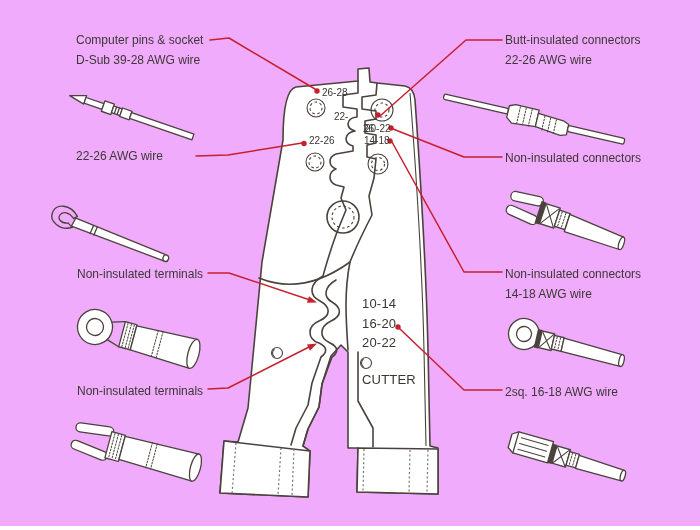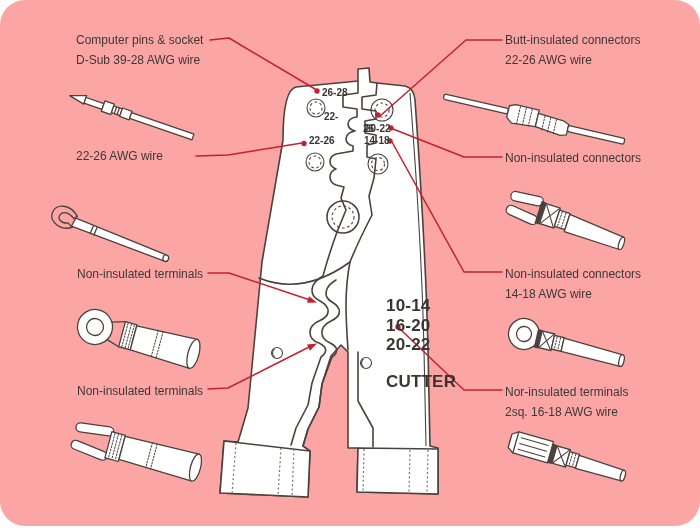--- a/index.html
+++ b/index.html
@@ -1,22 +1,22 @@
 <!DOCTYPE html>
 <html><head>
 <meta charset="utf-8">
 <style>
   html,body{margin:0;padding:0;background:#fff;}
-  .stage{position:relative;width:700px;height:526px;background:#fca5a5;overflow:hidden;
-         font-family:"Liberation Sans",sans-serif;border-radius:25px;}
+  .stage{position:relative;width:700px;height:526px;background:#f0abfc;overflow:hidden;
+         font-family:"Liberation Sans",sans-serif;}
   .stage svg{position:absolute;left:0;top:0;}
   .callout{position:absolute;font-size:12px;line-height:20px;color:#3c3835;white-space:nowrap;}
-  .marking{position:absolute;font-weight:700;color:#3a3531;white-space:nowrap;}
+  .marking{position:absolute;font-weight:400;color:#3a3531;white-space:nowrap;}
   .marking.jaw{font-size:10px;}
-  .marking.body{font-size:17px;letter-spacing:.2px;margin-left:24px;}
+  .marking.body{font-size:13px;letter-spacing:.2px;}
   
   .ln{fill:none;stroke:#4b423d;stroke-width:1.6;stroke-linejoin:round;stroke-linecap:round;}
   .fillw{fill:#ffffff;stroke:#4b423d;stroke-width:1.6;stroke-linejoin:round;}
   .thin{fill:none;stroke:#4b423d;stroke-width:1.1;}
   .dash{fill:none;stroke:#4b423d;stroke-width:1.1;stroke-dasharray:2.6 2.6;}
   .gripdash{fill:none;stroke:#7a716b;stroke-width:1.2;stroke-dasharray:2 2.4;}
   .art{fill:#ffffff;stroke:#4b423d;stroke-width:1.3;stroke-linejoin:round;stroke-linecap:round;}
   .art line{fill:none;}
   .kn{stroke:#4b423d;stroke-width:1;stroke-dasharray:1.6 1.6;fill:none;}
   .dk{fill:#4b423d;stroke:none;}
@@ -261,26 +261,25 @@
     <div>22-26 AWG wire</div>
   </div>
   <div class="callout" style="left:505px;top:148px;">
     <div>Non-insulated connectors</div>
   </div>
   <div class="callout" style="left:505px;top:264px;">
     <div>Non-insulated connectors</div>
     <div>14-18 AWG wire</div>
   </div>
   <div class="callout" style="left:505px;top:382px;">
-    <div>Nor-insulated terminals</div>
     <div>2sq. 16-18 AWG wire</div>
   </div>
 
   <span class="marking jaw" style="left:322px;top:87px;">26-28</span>
-  <span class="marking jaw" style="left:324px;top:111px;">22-</span>
+  <span class="marking jaw" style="left:334px;top:111px;">22-</span>
   <span class="marking jaw" style="left:363px;top:107px;margin-top:16px;">26</span>
   <span class="marking jaw" style="left:309px;top:135px;">22-26</span>
   <span class="marking jaw" style="left:365px;top:123px;">20-22</span>
   <span class="marking jaw" style="left:364px;top:135px;">14-18</span>
   <span class="marking body" style="left:362px;top:296px;">10-14</span>
   <span class="marking body" style="left:362px;top:316px;">16-20</span>
   <span class="marking body" style="left:362px;top:335px;">20-22</span>
   <span class="marking body" style="left:362px;top:372px;text-align:center;">CUTTER</span>
 
 </div>

